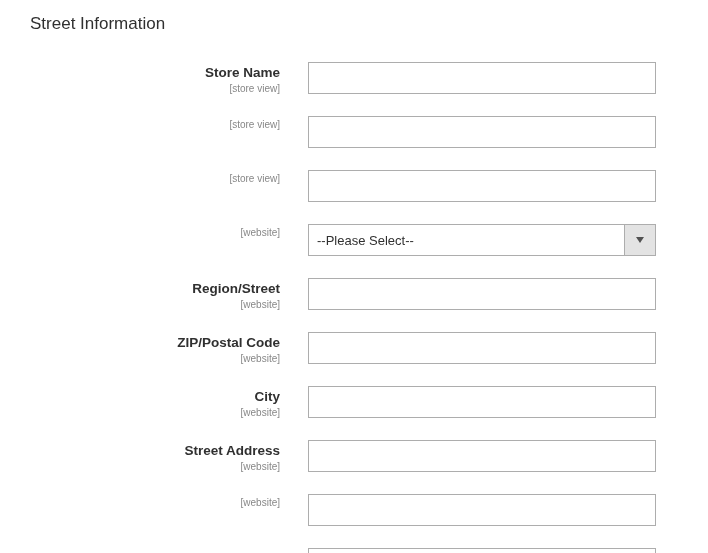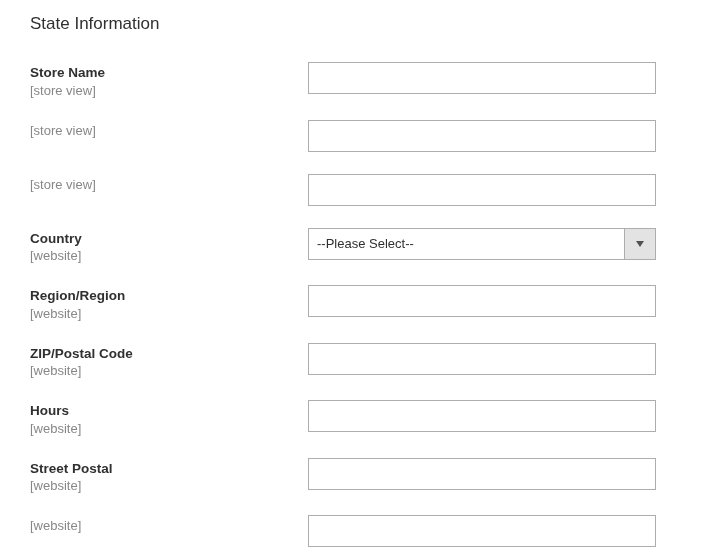--- a/index.html
+++ b/index.html
@@ -19,32 +19,33 @@
       color: #303030;
       margin-bottom: 28px;
     }
     .form-row {
       display: flex;
       align-items: flex-start;
       margin-bottom: 22px;
     }
     .label-col {
       width: 278px;
+      text-align: right;
       padding-right: 28px;
       padding-top: 2px;
     }
     .field-label {
       font-size: 13.5px;
       font-weight: 600;
       color: #303030;
       display: block;
       line-height: 1.3;
     }
     .field-scope {
-      font-size: 13px;
+      font-size: 10px;
       color: #878787;
       display: block;
       margin-top: 1px;
     }
     .input-col {
       flex: 0 0 348px;
     }
     .text-input {
       width: 100%;
       height: 32px;
@@ -85,21 +86,21 @@
       pointer-events: none;
     }
     .select-arrow svg {
       width: 8px;
       height: 6px;
     }
   </style>
 </head>
 <body>
 
-<h2 class="section-title">State Information</h2>
+<h2 class="section-title">Street Information</h2>
 
 <div class="form-row">
   <div class="label-col">
     <span class="field-label">Store Name</span>
     <span class="field-scope">[store view]</span>
   </div>
   <div class="input-col">
     <input type="text" class="text-input" value="" style="">
   </div>
 </div>
@@ -117,70 +118,69 @@
   <div class="label-col">
     <span class="field-scope">[store view]</span>
   </div>
   <div class="input-col">
     <input type="text" class="text-input" value="" style="">
   </div>
 </div>
 
 <div class="form-row">
   <div class="label-col">
-    <span class="field-label">Country</span>
     <span class="field-scope">[website]</span>
   </div>
   <div class="input-col">
     <div class="select-wrapper">
       <select class="select-input">
         <option>--Please Select--</option>
       </select>
       <div class="select-arrow">
         <svg viewBox="0 0 8 6">
             <path d="M0 0 L8 0 L4 6 Z" fill="#515151"></path>
           </svg>
       </div>
     </div>
   </div>
 </div>
 
 <div class="form-row">
   <div class="label-col">
-    <span class="field-label">Region/Region</span>
+    <span class="field-label">Region/Street</span>
     <span class="field-scope">[website]</span>
   </div>
   <div class="input-col">
     <input type="text" class="text-input" value="" style="">
   </div>
 </div>
 
 <div class="form-row">
   <div class="label-col">
     <span class="field-label">ZIP/Postal Code</span>
     <span class="field-scope">[website]</span>
   </div>
   <div class="input-col">
     <input type="text" class="text-input" value="" style="">
   </div>
 </div>
 
 <div class="form-row">
   <div class="label-col">
-    <span class="field-label">Hours</span>
-    <span class="field-scope">[website]</span>
-  </div>
-  <div class="input-col">
-    <input type="text" class="text-input" value="" style="">
-  </div>
-</div>
-
-<div class="form-row">
-  <div class="label-col">
-    <span class="field-label">Street Postal</span>
+    <span class="field-label">City</span>
+    <span class="field-scope">[website]</span>
+  </div>
+  <div class="input-col">
+    <input type="text" class="text-input" value="" style="">
+  </div>
+</div>
+
+<div class="form-row">
+  <div class="label-col">
+    <span class="field-label">Street Address</span>
     <span class="field-scope">[website]</span>
   </div>
   <div class="input-col">
     <input type="text" class="text-input" value="" style="">
   </div>
 </div>
 
 <div class="form-row">
   <div class="label-col">
     <span class="field-scope">[website]</span>

